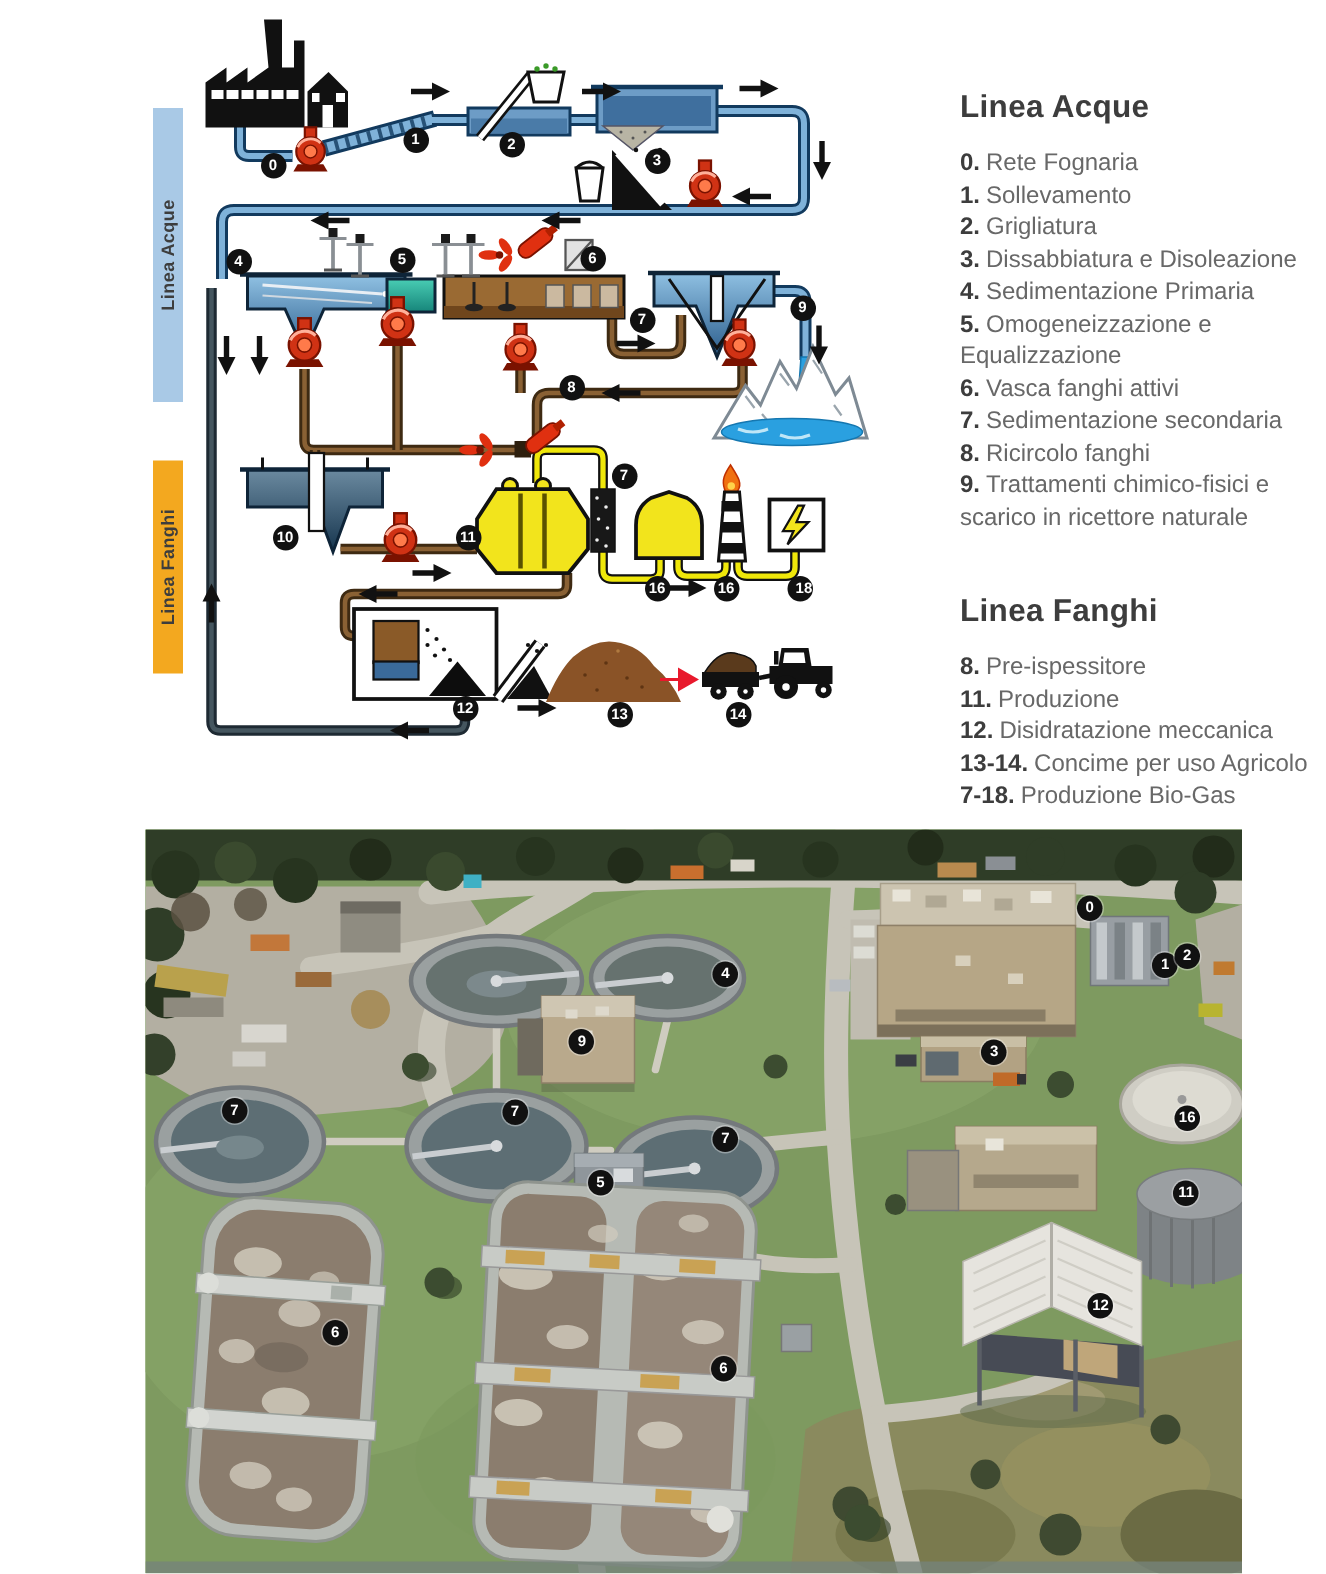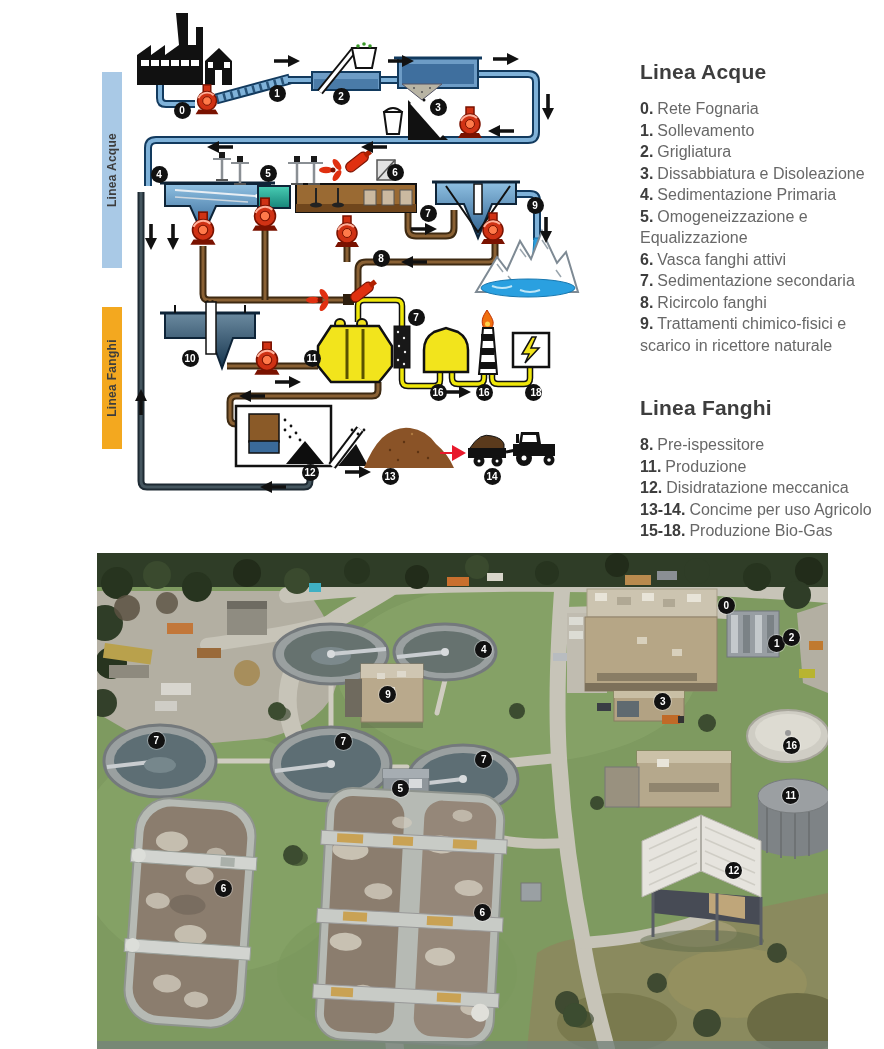--- a/index.html
+++ b/index.html
@@ -371,21 +371,21 @@
       <div class="marker" style="left: 381px; top: 258px;"><span>8</span></div>
 
       <div class="marker" style="left: 535px; top: 205px;"><span>9</span></div>
 
       <div class="marker" style="left: 190px; top: 358px;"><span>10</span></div>
 
       <div class="marker" style="left: 312px; top: 358px;"><span>11</span></div>
 
       <div class="marker" style="left: 310px; top: 472px;"><span>12</span></div>
 
-      <div class="marker" style="left: 390px; top: 476px;"><span>13</span></div>
+      <div class="marker" style="left: 413px; top: 476px;"><span>13</span></div>
 
       <div class="marker" style="left: 492px; top: 476px;"><span>14</span></div>
 
       <div class="marker" style="left: 416px; top: 317px;"><span>7</span></div>
 
       <div class="marker" style="left: 438px; top: 392px;"><span>16</span></div>
 
       <div class="marker" style="left: 484px; top: 392px;"><span>16</span></div>
 
       <div class="marker" style="left: 533px; top: 392px; text-align: right;"><span>18</span></div>
@@ -419,21 +419,21 @@
     <ul>
 
         <li class="legend-item"><b>8.</b><span>Pre-ispessitore</span></li>
 
         <li class="legend-item"><b>11.</b><span>Produzione</span></li>
 
         <li class="legend-item"><b>12.</b><span>Disidratazione meccanica</span></li>
 
         <li class="legend-item"><b>13-14.</b><span>Concime per uso Agricolo</span></li>
 
-        <li class="legend-item"><b>15-18.</b><span>Produzione Bio-Gas</span></li>
+        <li class="legend-item"><b>7-18.</b><span>Produzione Bio-Gas</span></li>
       </ul>
   </aside>
 
   <div class="photo">
     <svg viewBox="0 0 731 496" preserveAspectRatio="none">
       <rect width="731" height="496" fill="#7e9a60"></rect>
       <ellipse cx="120" cy="300" rx="140" ry="120" fill="#87a468" opacity=".7"></ellipse>
       <ellipse cx="420" cy="120" rx="180" ry="90" fill="#8aa76b" opacity=".6"></ellipse>
       <ellipse cx="300" cy="420" rx="120" ry="70" fill="#7b9a5e" opacity=".6"></ellipse>
 

